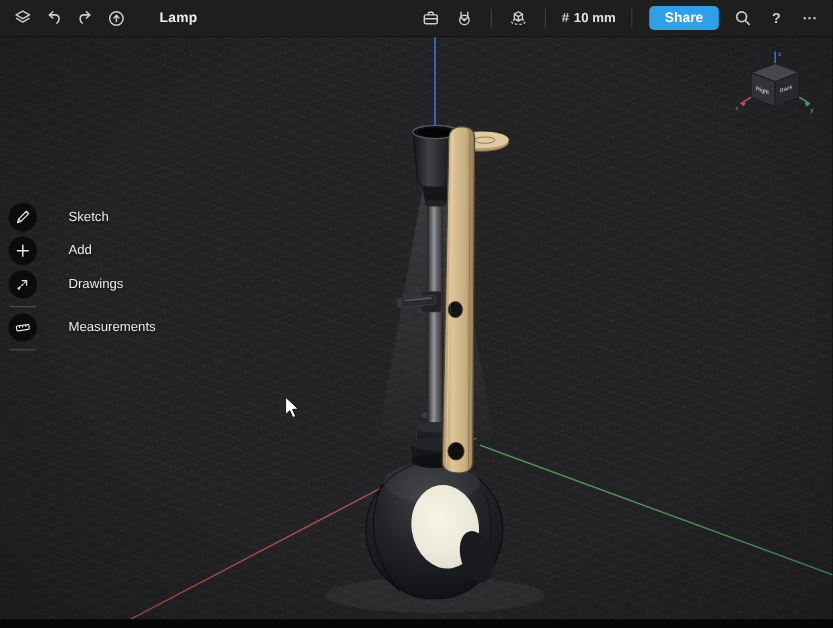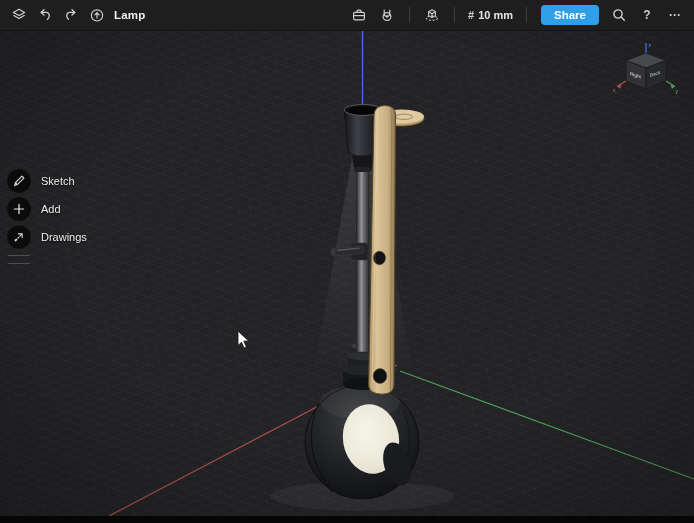--- a/index.html
+++ b/index.html
@@ -8,21 +8,21 @@
   .app { width:694px; height:523px; display:flex; flex-direction:column; position:relative; }
 
   
   .topbar { height:30px; background:#1e1e1e; display:flex; align-items:center;
     padding:0 6px; flex-shrink:0; box-shadow:0 1px 0 #141414; z-index:30; }
   .tb-group { display:flex; align-items:center; }
   .tb-right { margin-left:auto; display:flex; align-items:center; gap:2px; }
   .icon-btn { width:26px; height:24px; display:flex; align-items:center; justify-content:center;
     background:transparent; border:none; color:#cfcfcf; cursor:pointer; border-radius:4px; }
   .icon-btn svg { display:block; }
-  .doc-title { color:#f0f0f0; font-size:11.5px; font-weight:700; margin-left:4px; letter-spacing:.2px; }
+  .doc-title { color:#f0f0f0; font-size:11.5px; font-weight:700; margin-left:23px; letter-spacing:.2px; }
   .v-sep { width:1px; height:16px; background:#3c3c3c; margin:0 7px; }
   .grid-setting { display:flex; align-items:center; gap:4px; background:transparent; border:none;
     color:#e4e4e4; font-size:11px; font-weight:700; cursor:pointer; padding:0 4px;
     font-family:"Liberation Sans",sans-serif; }
   .grid-setting .hash { color:#cfcfcf; font-weight:700; }
   .share-btn { background:#2f9fe8; color:#ffffff; border:none; border-radius:4px;
     font-size:11.5px; font-weight:700; padding:4px 13px; margin:0 5px; cursor:pointer;
     font-family:"Liberation Sans",sans-serif; }
   .txt-icon { font-size:12px; font-weight:700; color:#cfcfcf; }
 
@@ -36,21 +36,21 @@
   .viewport::after { content:""; position:absolute; inset:0; pointer-events:none;
     background:radial-gradient(ellipse at 52% 45%, rgba(0,0,0,0) 55%, rgba(0,0,0,0.25) 100%); }
   .scene { position:absolute; left:0; top:0; }
 
   
   .sidebar { position:absolute; left:8px; top:137px; z-index:20; display:flex; flex-direction:column; }
   .sb-item { display:flex; align-items:center; height:28px; cursor:pointer; }
   .sb-circle { width:22px; height:22px; border-radius:50%; background:#0b0b0c;
     display:flex; align-items:center; justify-content:center; flex-shrink:0;
     box-shadow:0 0 0 1px rgba(0,0,0,.55); }
-  .sb-label { color:#ececec; font-size:11px; margin-left:11px; text-shadow:0 1px 2px rgba(0,0,0,.8); }
+  .sb-label { color:#ececec; font-size:11px; margin-left:27px; text-shadow:0 1px 2px rgba(0,0,0,.8); }
   .sb-divider { height:8px; display:flex; align-items:center; }
   .sb-divider span { display:block; width:22px; height:1px; background:#5a5a5a; opacity:.8; }
 
   
   .nav-cube { position:absolute; right:14px; top:10px; width:68px; height:62px; z-index:20; cursor:pointer; }
 
   
   .cursor { position:absolute; left:237px; top:300px; z-index:40; pointer-events:none; }
 
   
@@ -259,20 +259,31 @@
           <path d="M4.6 11.4 L10.8 5.2" stroke-dasharray="1.7 1.7"></path>
           <path d="M7.4 4.4 H11.6 V8.6"></path>
           <circle cx="4.2" cy="11.8" r="1.2" fill="#e8e8e8" stroke="none"></circle>
         </svg>
           </span>
         <span class="sb-label">Drawings</span>
       </div>
       <div class="sb-divider">
           <span></span>
         </div>
+      <div class="sb-item">
+        <span class="sb-circle">
+            <svg width="14" height="14" viewBox="0 0 16 16" fill="none" stroke="#e8e8e8" stroke-width="1.1">
+          <g transform="rotate(-8 8 8)">
+                <rect x="2" y="5.8" width="12" height="4.6" rx="1"></rect>
+                <path d="M5 5.8 v2 M8 5.8 v2 M11 5.8 v2"></path>
+              </g>
+        </svg>
+          </span>
+        <span class="sb-label">Measurements</span>
+      </div>
       <div class="sb-divider">
           <span></span>
         </div>
     </nav>
 
     <div class="nav-cube">
       <svg width="68" height="62" viewBox="0 0 68 62">
         <line x1="34" y1="3" x2="34" y2="15" stroke="#3c6fd6" stroke-width="1.3"></line>
         <text x="36.5" y="6.5" font-size="5" fill="#5b8bf0" font-family="Liberation Sans, sans-serif">z</text>
         <polygon points="34,13 54,20.5 34,28 14,20.5" fill="#47484c" stroke="#1b1b1d" stroke-width="0.8"></polygon>

